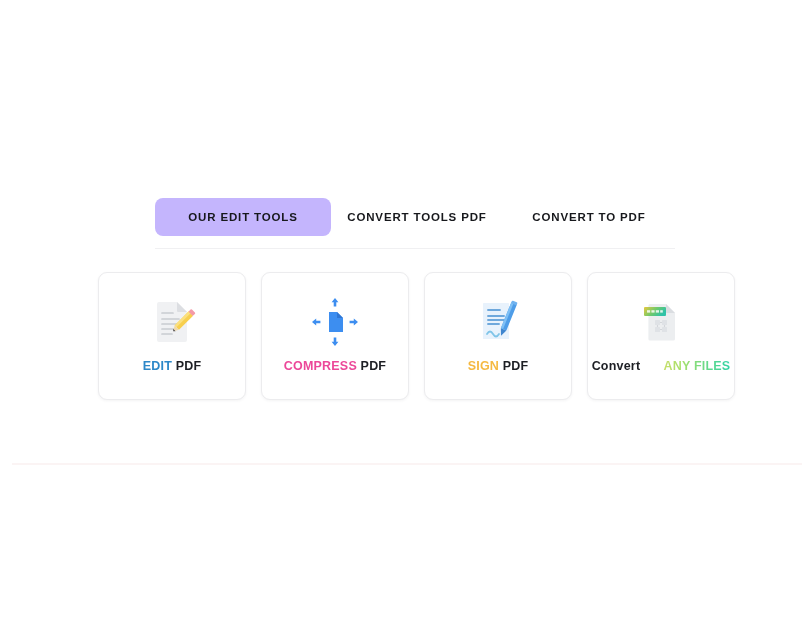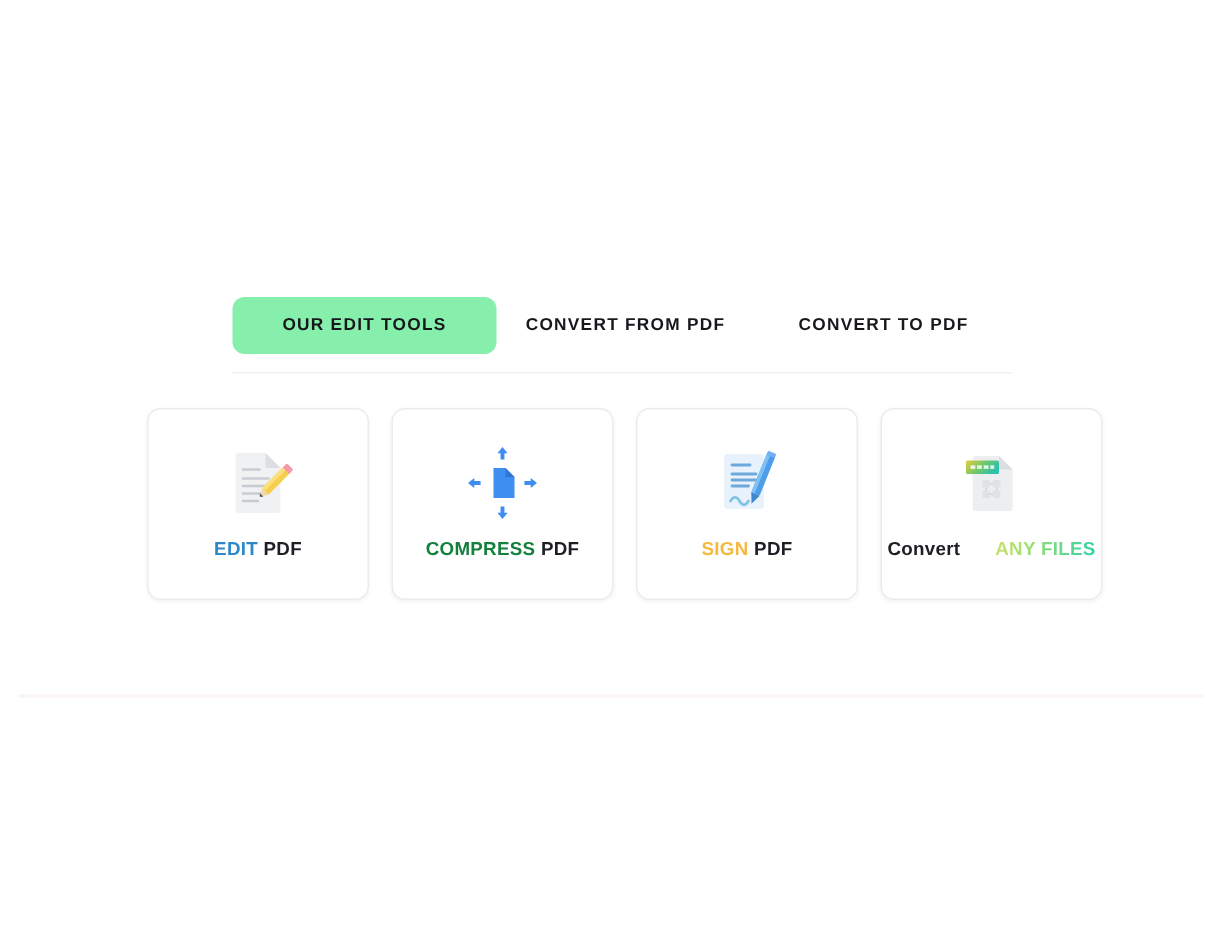--- a/index.html
+++ b/index.html
@@ -42,21 +42,21 @@
     text-align: center;
     cursor: pointer;
     white-space: nowrap;
     border-radius: 8px;
     user-select: none;
   }
   .tab.tab-1 { width: 176px; }
   .tab.tab-2 { width: 172px; }
   .tab.tab-3 { width: 172px; text-align: center; }
   .tab.active {
-    background: #86efac;
+    background: #c4b5fd;
   }
 
   #tab-divider {
     position: absolute;
     left: 155px;
     top: 248px;
     width: 520px;
     height: 1px;
     background: #f0f0f2;
   }
@@ -123,21 +123,21 @@
     background: #fbf4f4;
   }
 </style>
 </head>
 <body>
 
 <div id="tools-section">
 
   <div id="tab-bar">
     <div class="tab tab-1 active">OUR EDIT TOOLS</div>
-    <div class="tab tab-2">CONVERT FROM PDF</div>
+    <div class="tab tab-2">CONVERT TOOLS PDF</div>
     <div class="tab tab-3">CONVERT TO PDF</div>
   </div>
 
   <div id="tab-divider"></div>
 
   <div id="cards-row">
 
     <div class="tool-card">
       <div class="card-icon">
         <svg width="50" height="50" viewBox="0 0 50 50">
@@ -171,21 +171,21 @@
           <path d="M27 16 l6 6 h-6 z" fill="#2f76d4"></path>
           <g fill="#3d8ef0">
             <path d="M25 2 l3.4 4.2 h-2.1 v4.2 h-2.6 V6.2 h-2.1 z"></path>
             <path d="M25 50 l-3.4 -4.2 h2.1 v-4.2 h2.6 v4.2 h2.1 z"></path>
             <path d="M2 26 l4.2 -3.4 v2.1 h4.2 v2.6 H6.2 v2.1 z"></path>
             <path d="M48 26 l-4.2 3.4 v-2.1 h-4.2 v-2.6 h4.2 v-2.1 z"></path>
           </g>
         </svg>
       </div>
       <div class="card-label">
-        <span class="lbl-accent" style="color: #15803d;">COMPRESS</span><span class="lbl-rest"> PDF</span>
+        <span class="lbl-accent" style="color: #ec4899;">COMPRESS</span><span class="lbl-rest"> PDF</span>
       </div>
     </div>
 
     <div class="tool-card">
       <div class="card-icon">
         <svg width="50" height="50" viewBox="0 0 50 50">
           <rect x="10" y="7" width="26" height="36" rx="1.5" fill="#dbeaf8"></rect>
           <rect x="10" y="7" width="26" height="36" rx="1.5" fill="#e8f2fc"></rect>
           <g stroke="#6ea8dc" stroke-width="1.9" stroke-linecap="round">
             <line x1="15" y1="14" x2="27" y2="14"></line>

